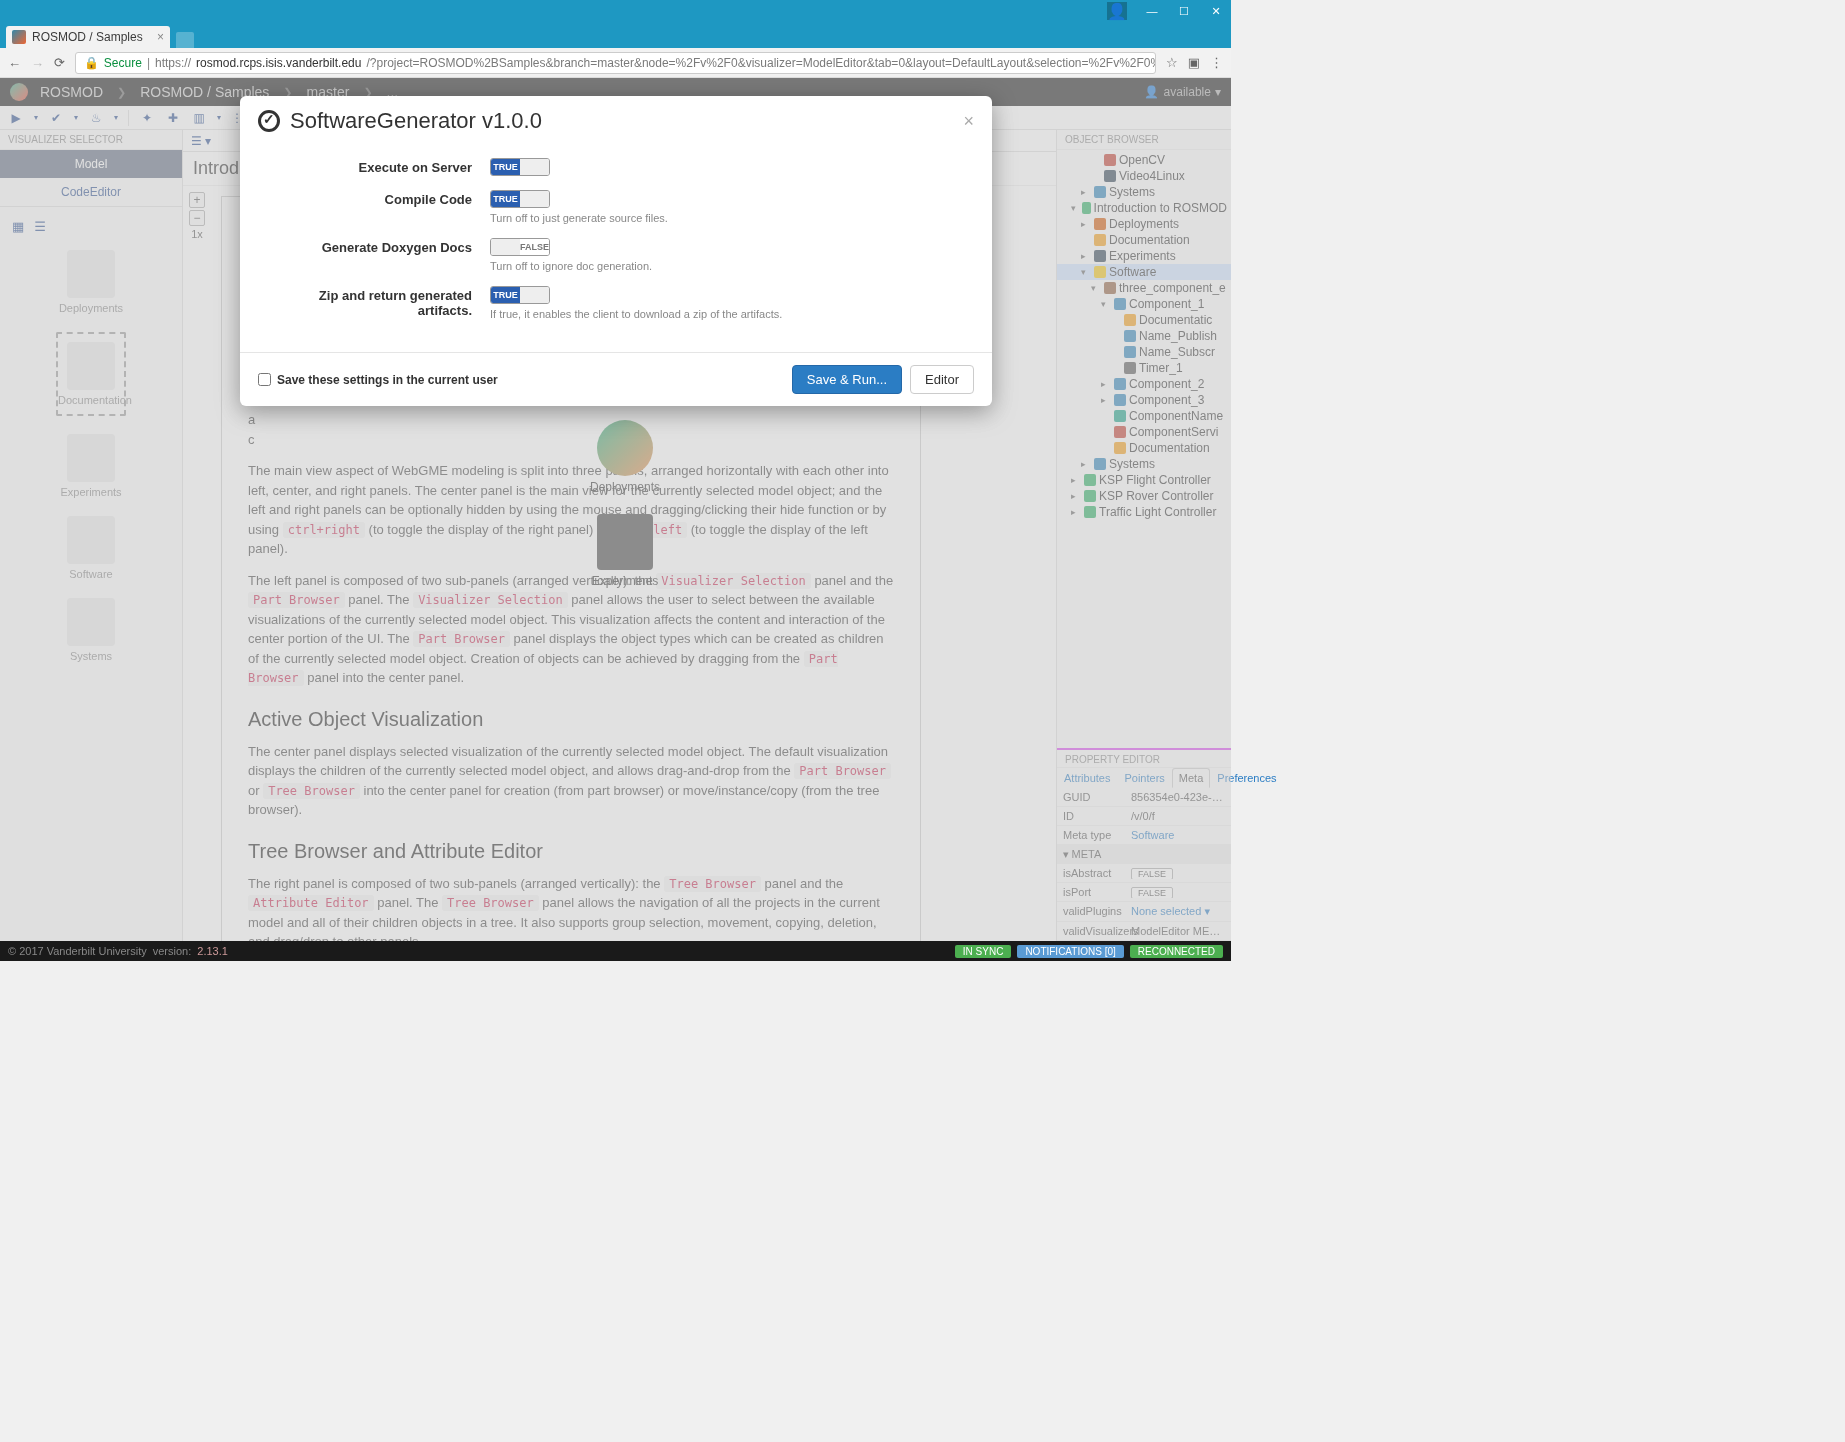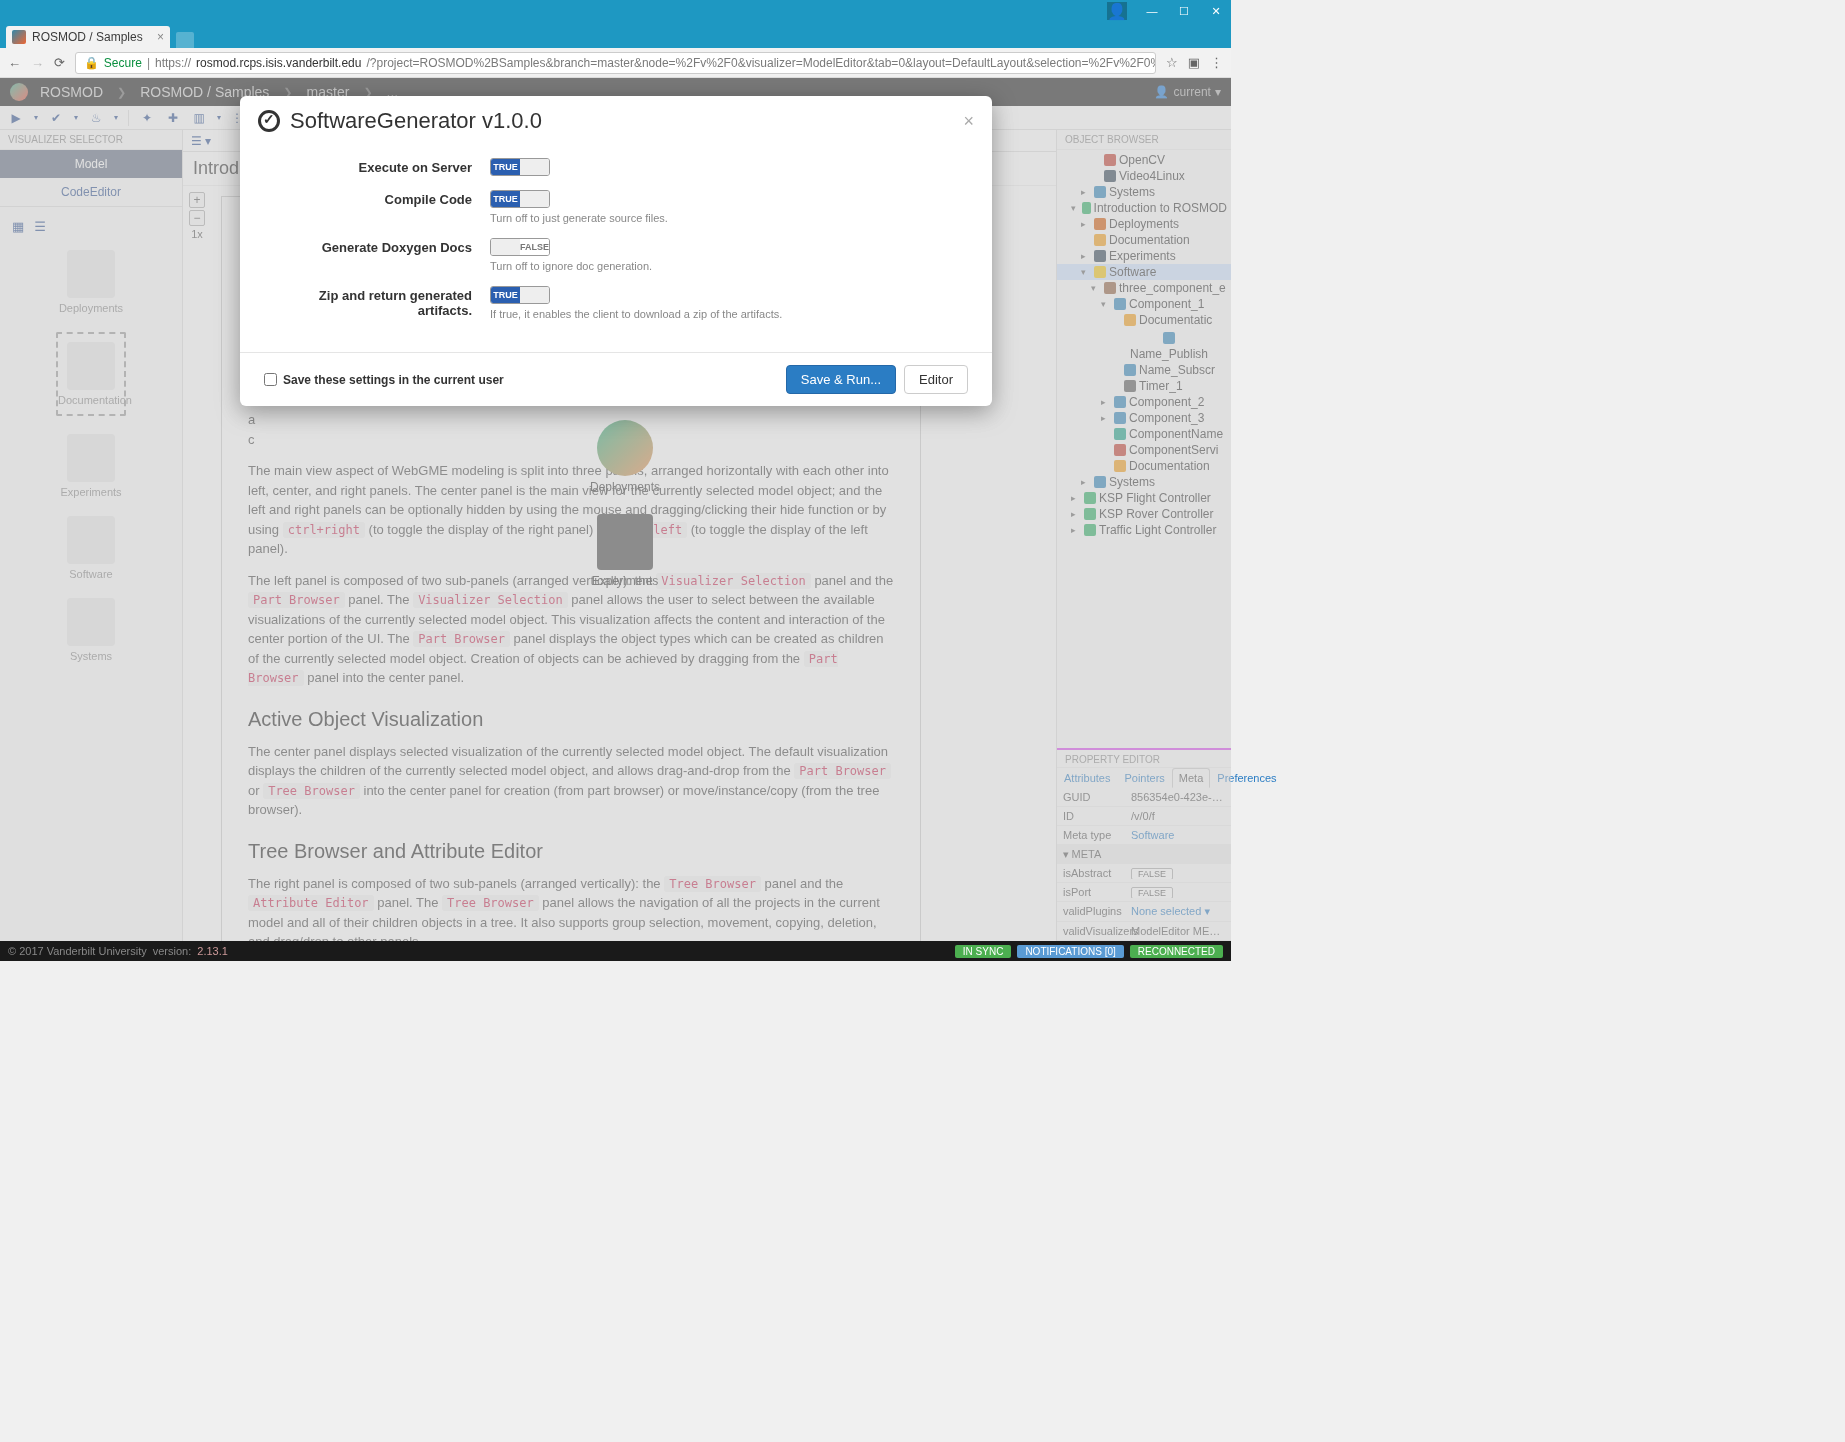--- a/index.html
+++ b/index.html
@@ -110,21 +110,21 @@
 .modalbody { padding:4px 28px 18px; }
 .frow { display:flex; align-items:flex-start; margin:8px 0 14px; }
 .flabel { width:222px; text-align:right; padding-right:18px; font-size:13px; font-weight:600; color:#333; padding-top:2px; }
 .fctrl { flex:1; }
 .toggle { width:60px; height:18px; border:1px solid #999; border-radius:3px; display:flex; overflow:hidden; font-size:9px; font-weight:bold; }
 .toggle .on { background:#2b5fb0; color:#fff; flex:1; display:flex; align-items:center; justify-content:center; }
 .toggle .off { background:#eee; color:#777; flex:1; display:flex; align-items:center; justify-content:center; }
 .toggle.false .on { background:#eee; color:transparent; }
 .toggle.false .off { background:#fff; color:#777; }
 .fhelp { font-size:11px; color:#888; margin-top:4px; }
-.modalfoot { border-top:1px solid #e5e5e5; padding:12px 24px; display:flex; align-items:center; }
+.modalfoot { border-top:1px solid #e5e5e5; padding:12px 18px; display:flex; align-items:center; }
 .modalfoot label { font-size:12px; font-weight:600; color:#333; display:flex; align-items:center; gap:6px; }
 .modalfoot .btns { margin-left:auto; display:flex; gap:8px; }
 .btn { padding:6px 14px; border-radius:4px; font-size:13px; border:1px solid #ccc; background:#fff; color:#333; }
 .btn.primary { background:#2b7dc4; border-color:#2468a8; color:#fff; }
 </style>
 </head>
 <body>
 
 <div class="window">
 
@@ -167,21 +167,21 @@
       <span>ROSMOD</span>
       <span class="sep">❯</span>
       <span>ROSMOD / Samples</span>
       <span class="sep">❯</span>
       <span>master</span>
       <span class="sep">❯</span>
       <span>...</span>
     </div>
     <div class="user">
       <span>👤</span>
-      <span>current</span>
+      <span>available</span>
       <span>▾</span>
     </div>
   </div>
 
   <div class="toolbar">
     <span class="tico">▶</span>
       <span style="font-size:8px">▾</span>
     <span class="tico">✔</span>
       <span style="font-size:8px">▾</span>
     <span class="tico">♨</span>
@@ -302,21 +302,21 @@
           <div class="tn" style="padding-left: 44px;">
             <span class="caret">▾</span>
             <span class="ti" style="background:#2980b9;border-radius:2px"></span>
             <span>Component_1</span>
           </div>
           <div class="tn" style="padding-left: 54px;">
             <span class="caret"></span>
             <span class="ti" style="background:#f39c12;border-radius:2px"></span>
             <span>Documentatic</span>
           </div>
-          <div class="tn" style="padding-left: 54px; flex-direction: column;">
+          <div class="tn" style="padding-left: 54px;">
             <span class="caret"></span>
             <span class="ti" style="background:#2980b9;border-radius:2px"></span>
             <span>Name_Publish</span>
           </div>
           <div class="tn" style="padding-left: 54px;">
             <span class="caret"></span>
             <span class="ti" style="background:#2980b9;border-radius:2px"></span>
             <span>Name_Subscr</span>
           </div>
           <div class="tn" style="padding-left: 54px;">

